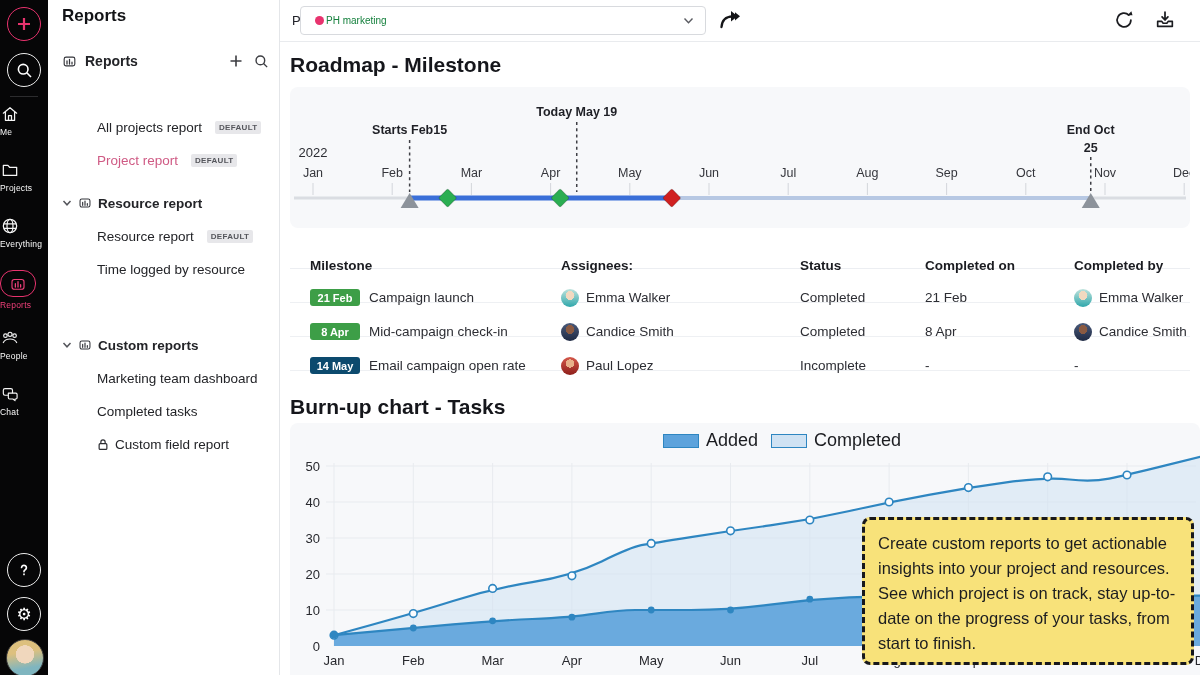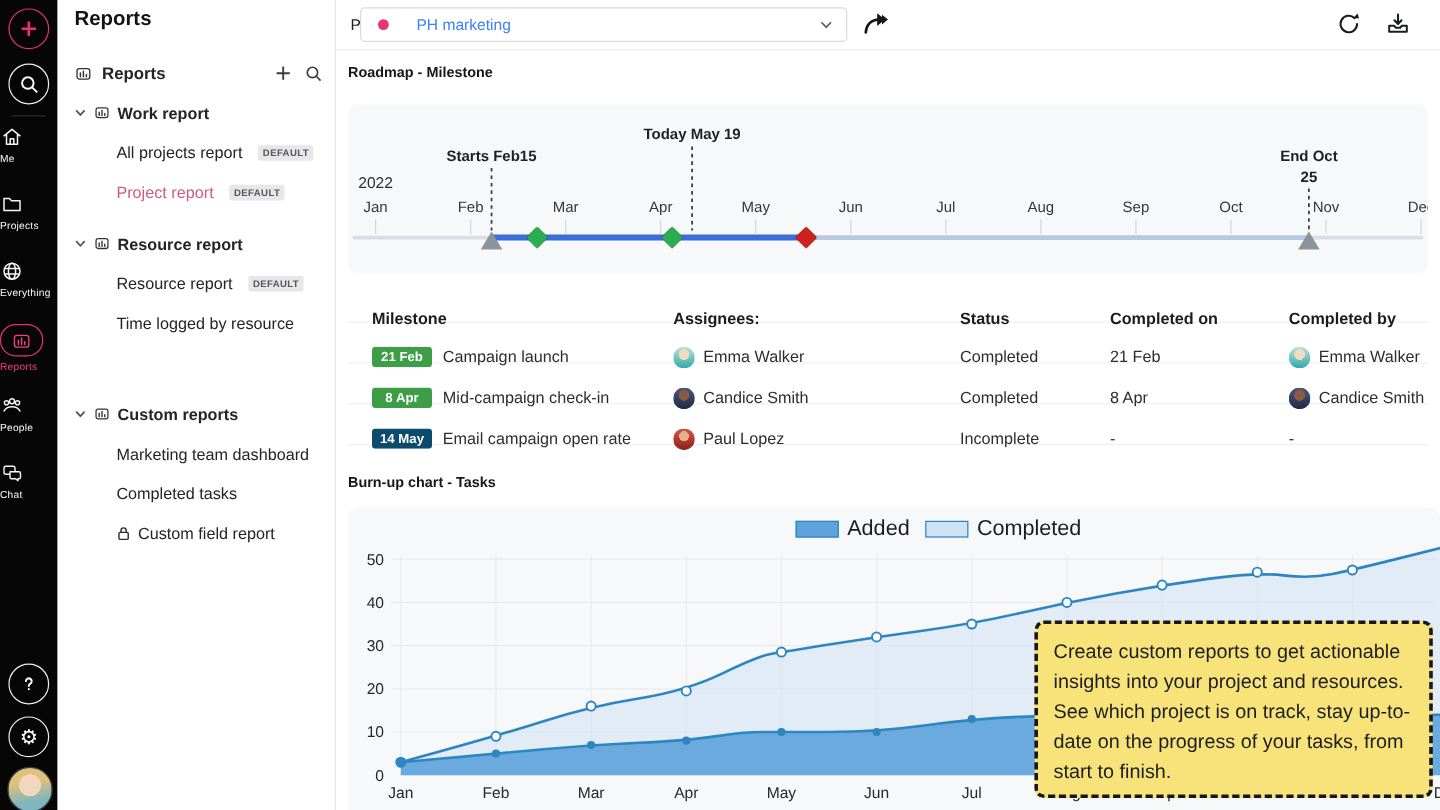--- a/index.html
+++ b/index.html
@@ -39,27 +39,27 @@
   .badge-default{font-size:8px;font-weight:700;color:#55565c;background:#e7e7ea;border-radius:2px;
     padding:2px 4px;margin-left:7px;letter-spacing:.3px;}
 
   
   .main{position:absolute;left:280px;top:0;width:920px;height:675px;background:#fff;}
   .topbar{position:absolute;left:0;top:0;right:0;height:41px;background:#fff;border-bottom:1px solid #e9ebee;}
   .proj-label{position:absolute;left:12px;top:13px;font-size:13px;color:#202128;}
   .proj-select{position:absolute;left:20px;top:6px;width:406px;height:29px;border:1px solid #d8dade;border-radius:4px;
     background:#fff;display:flex;align-items:center;cursor:pointer;box-sizing:border-box;}
   .proj-dot{width:9px;height:9px;border-radius:50%;margin-left:14px;}
-  .proj-value{margin-left:23px;font-size:13px;color:#3b82f6;}
+  .proj-value{margin-left:2px;font-size:10px;color:#15803d;}
   .proj-chev{position:absolute;right:11px;top:10px;}
   .share-btn{position:absolute;left:438px;top:9px;background:none;border:none;cursor:pointer;padding:0;}
   .tb-right{position:absolute;right:22px;top:8px;display:flex;gap:17px;}
   .tb-ic{background:none;border:none;cursor:pointer;padding:0;width:24px;height:24px;}
 
-  .h2{position:absolute;left:10px;font-size:12px;font-weight:700;color:#15161b;margin:0;}
+  .h2{position:absolute;left:10px;font-size:21px;font-weight:700;color:#15161b;margin:0;}
   .h2.roadmap{top:53px;}
   .h2.burnup{top:395px;}
 
   .roadmap-panel{position:absolute;left:10px;top:87px;width:900px;height:141px;background:#f7f8fa;border-radius:8px;}
   .chart-panel{position:absolute;left:10px;top:423px;width:910px;height:252px;background:#f7f8fa;
     border-radius:8px 8px 0 0;overflow:hidden;}
 
   
   .ms-table{position:absolute;left:10px;top:238px;width:900px;font-size:13.5px;}
   .thead,.trow{display:grid;grid-template-columns:251px 239px 125px 149px 1fr;padding-left:20px;align-items:center;}
@@ -172,30 +172,20 @@
         <svg style="cursor:pointer" width="14" height="14" viewBox="0 0 14 14">
             <path d="M7 1.5 V12.5 M1.5 7 H12.5" stroke="#3c3d42" stroke-width="1.6"></path>
           </svg>
         <svg style="cursor:pointer" width="15" height="15" viewBox="0 0 16 16">
             <circle cx="6.8" cy="6.8" r="4.6" stroke="#3c3d42" stroke-width="1.5" fill="none"></circle>
             <path d="M10.2 10.2 L14 14" stroke="#3c3d42" stroke-width="1.5"></path>
           </svg>
       </span>
     </div>
 
-    <div class="tree-row section" style="top:79px">
-      <svg width="10" height="10" viewBox="0 0 10 10">
-          <path d="M1.5 3 L5 6.8 L8.5 3" stroke="#55565c" stroke-width="1.5" fill="none"></path>
-        </svg>
-      <svg width="14" height="14" viewBox="0 0 24 24">
-          <rect x="3.5" y="5" width="17" height="14" rx="3" stroke="#33343a" stroke-width="1.8" fill="none"></rect>
-          <path d="M8 16 V11 M12 16 V8.5 M16 16 V13" stroke="#33343a" stroke-width="2" stroke-linecap="round"></path>
-        </svg>
-      <span class="t semibold">Work report</span>
-    </div>
     <div class="tree-row child" style="top:112px">
       <span class="t">All projects report</span>
       <span class="badge-default">DEFAULT</span>
     </div>
     <div class="tree-row child" style="top:145px">
       <span class="t active-pink">Project report</span>
       <span class="badge-default">DEFAULT</span>
     </div>
 
     <div class="tree-row section" style="top:188px">

